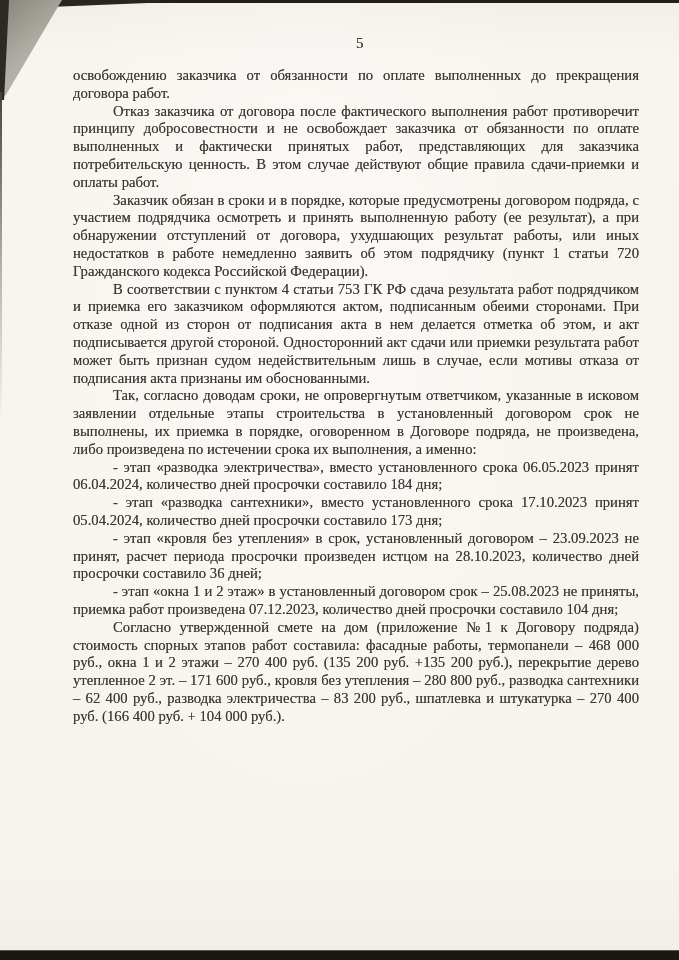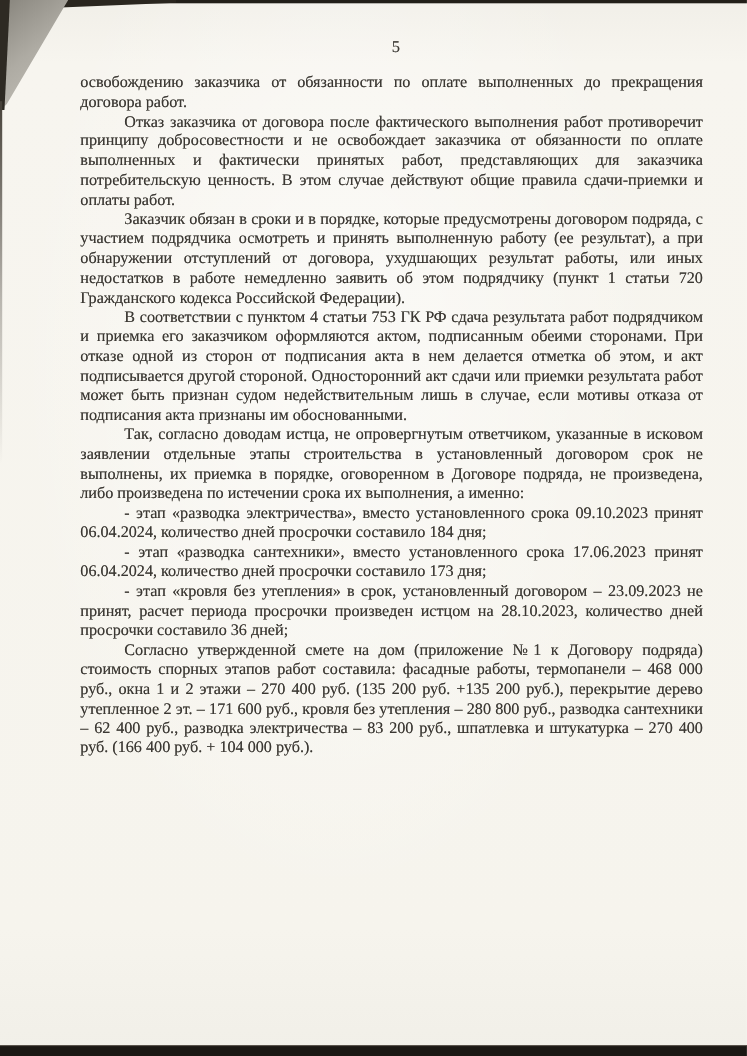--- a/index.html
+++ b/index.html
@@ -103,20 +103,21 @@
   <div class="art-left-hairline"></div>
   <div class="art-bottom-strip"></div>
 
   <div class="page-number">5</div>
 
   <div class="content">
     <p class="no-indent">освобождению заказчика от обязанности по оплате выполненных до прекращения договора работ.</p>
     <p>Отказ заказчика от договора после фактического выполнения работ противоречит принципу добросовестности и не освобождает заказчика от обязанности по оплате выполненных и фактически принятых работ, представляющих для заказчика потребительскую ценность. В этом случае действуют общие правила сдачи-приемки и оплаты работ.</p>
     <p>Заказчик обязан в сроки и в порядке, которые предусмотрены договором подряда, с участием подрядчика осмотреть и принять выполненную работу (ее результат), а при обнаружении отступлений от договора, ухудшающих результат работы, или иных недостатков в работе немедленно заявить об этом подрядчику (пункт 1 статьи 720 Гражданского кодекса Российской Федерации).</p>
     <p>В соответствии с пунктом 4 статьи 753 ГК РФ сдача результата работ подрядчиком и приемка его заказчиком оформляются актом, подписанным обеими сторонами. При отказе одной из сторон от подписания акта в нем делается отметка об этом, и акт подписывается другой стороной. Односторонний акт сдачи или приемки результата работ может быть признан судом недействительным лишь в случае, если мотивы отказа от подписания акта признаны им обоснованными.</p>
-    <p>Так, согласно доводам истца, не опровергнутым ответчиком, указанные в исковом заявлении отдельные этапы строительства в установленный договором срок не выполнены, их приемка в порядке, оговоренном в Договоре подряда, не произведена, либо произведена по истечении срока их выполнения, а именно:</p>
-    <p>- этап «разводка электричества», вместо установленного срока 09.10.2023 принят 06.04.2024, количество дней просрочки составило 184 дня;</p>
-    <p>- этап «разводка сантехники», вместо установленного срока 17.06.2023 принят 06.04.2024, количество дней просрочки составило 173 дня;</p>
+    <p>Так, согласно доводам сроки, не опровергнутым ответчиком, указанные в исковом заявлении отдельные этапы строительства в установленный договором срок не выполнены, их приемка в порядке, оговоренном в Договоре подряда, не произведена, либо произведена по истечении срока их выполнения, а именно:</p>
+    <p>- этап «разводка электричества», вместо установленного срока 06.05.2023 принят 06.04.2024, количество дней просрочки составило 184 дня;</p>
+    <p>- этап «разводка сантехники», вместо установленного срока 17.10.2023 принят 05.04.2024, количество дней просрочки составило 173 дня;</p>
     <p>- этап «кровля без утепления» в срок, установленный договором – 23.09.2023 не принят, расчет периода просрочки произведен истцом на 28.10.2023, количество дней просрочки составило 36 дней;</p>
+    <p>- этап «окна 1 и 2 этаж» в установленный договором срок – 25.08.2023 не приняты, приемка работ произведена 07.12.2023, количество дней просрочки составило 104 дня;</p>
     <p>Согласно утвержденной смете на дом (приложение №1 к Договору подряда) стоимость спорных этапов работ составила: фасадные работы, термопанели – 468&nbsp;000 руб., окна 1 и 2 этажи – 270&nbsp;400 руб. (135&nbsp;200 руб. +135&nbsp;200 руб.), перекрытие дерево утепленное 2 эт. – 171&nbsp;600 руб., кровля без утепления – 280&nbsp;800 руб., разводка сантехники – 62&nbsp;400 руб., разводка электричества – 83&nbsp;200 руб., шпатлевка и штукатурка – 270&nbsp;400 руб. (166&nbsp;400 руб. + 104&nbsp;000 руб.).</p>
   </div>
 
 </div>
 
 </body></html>

